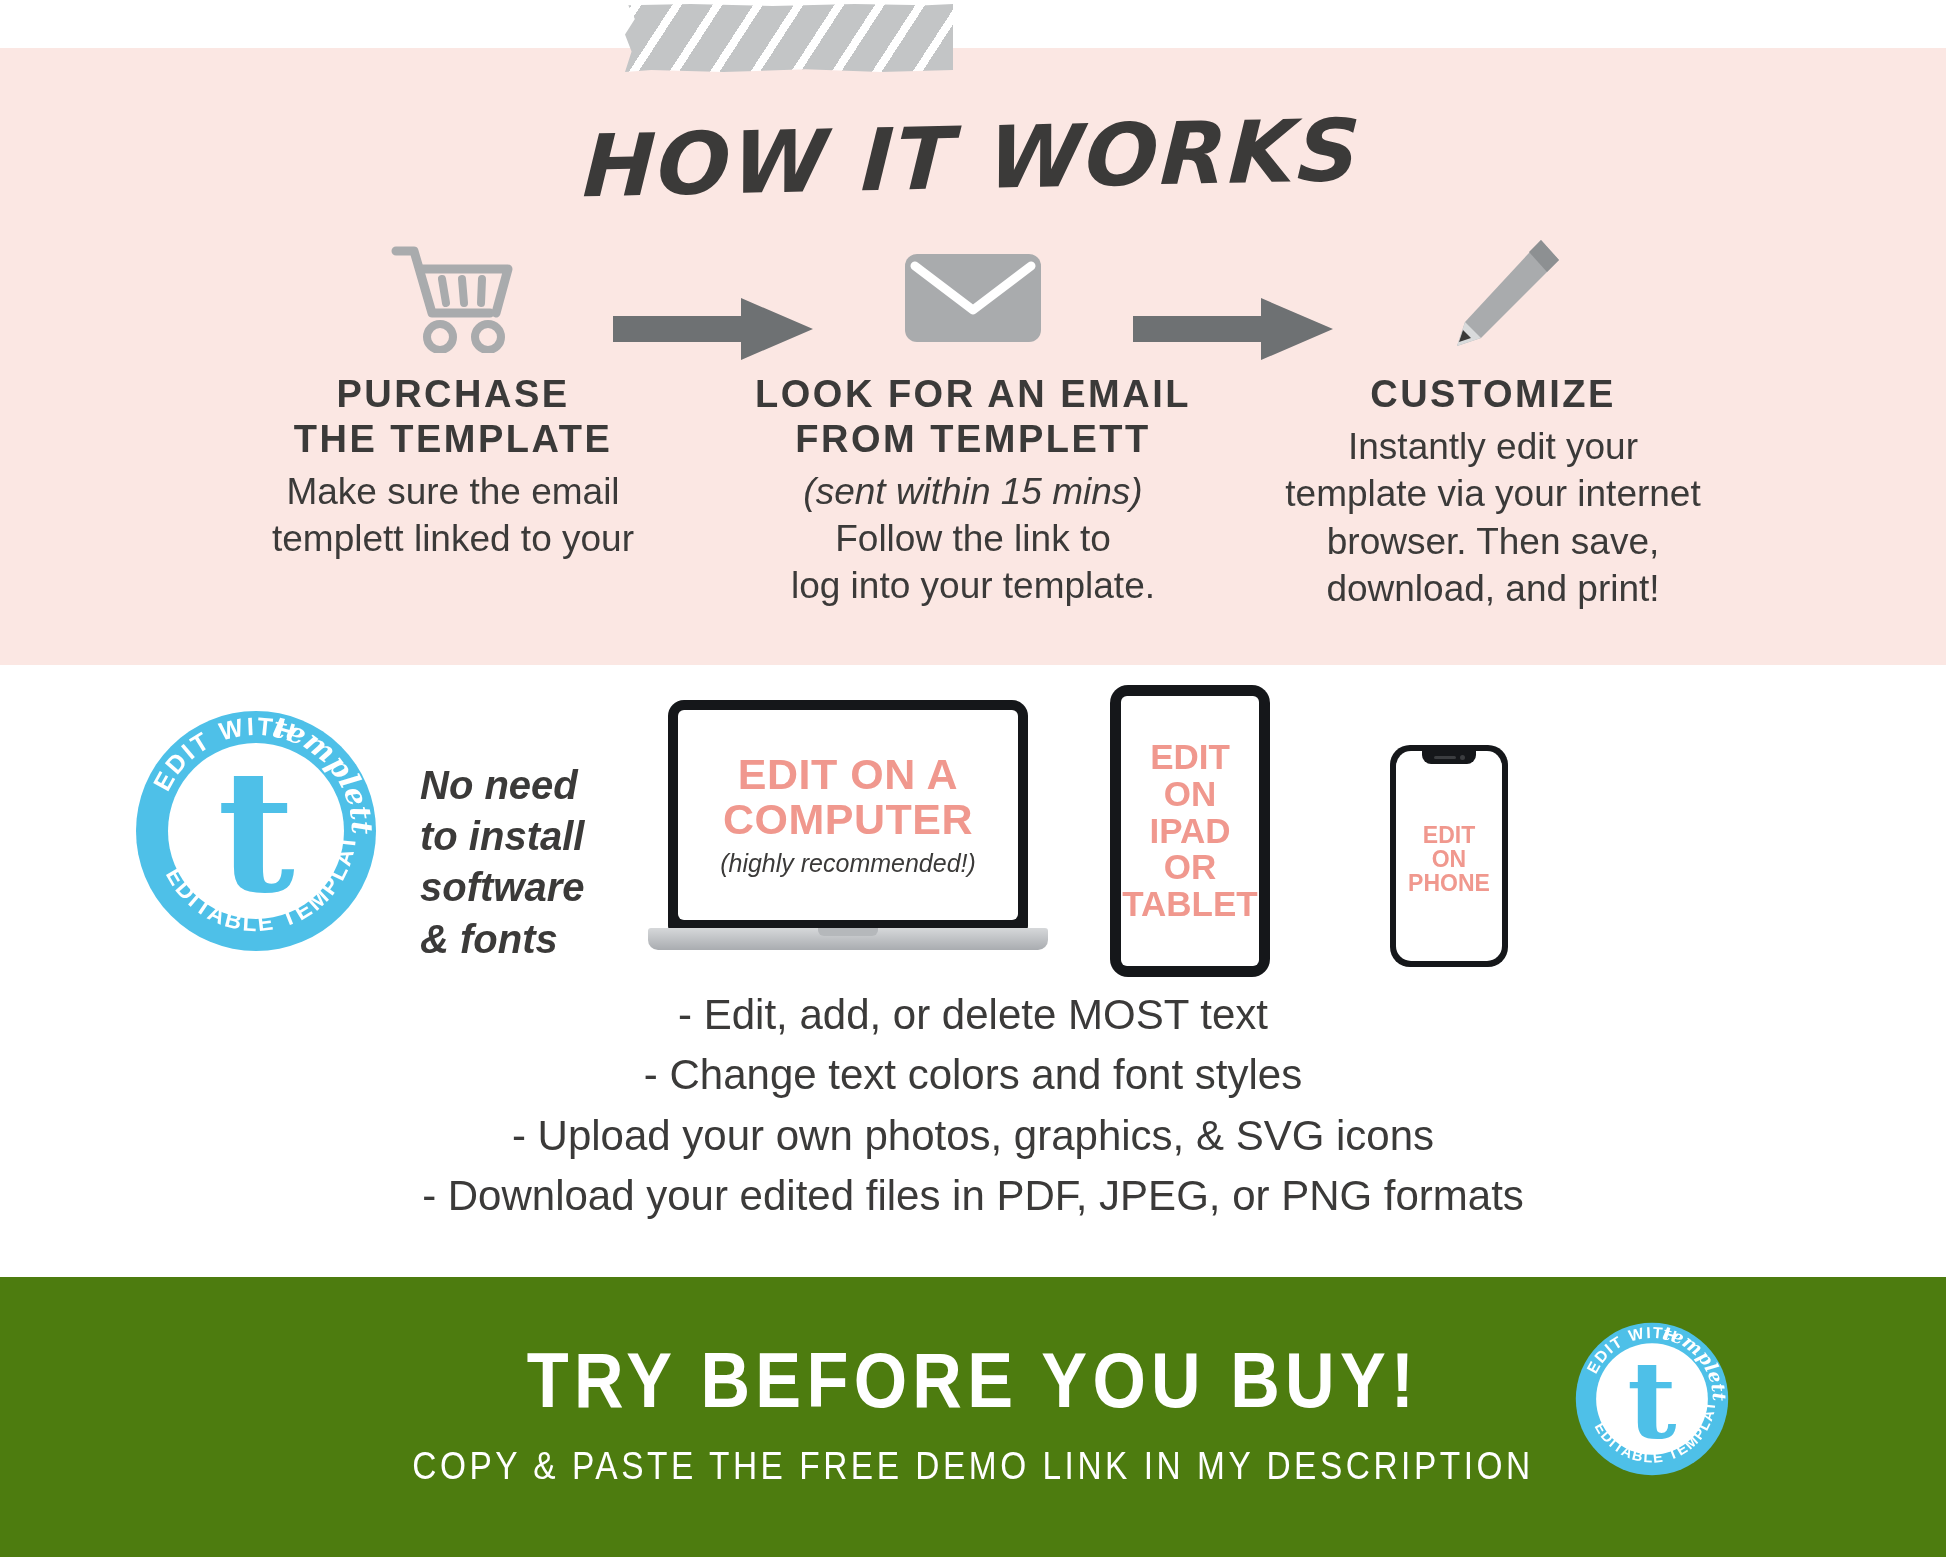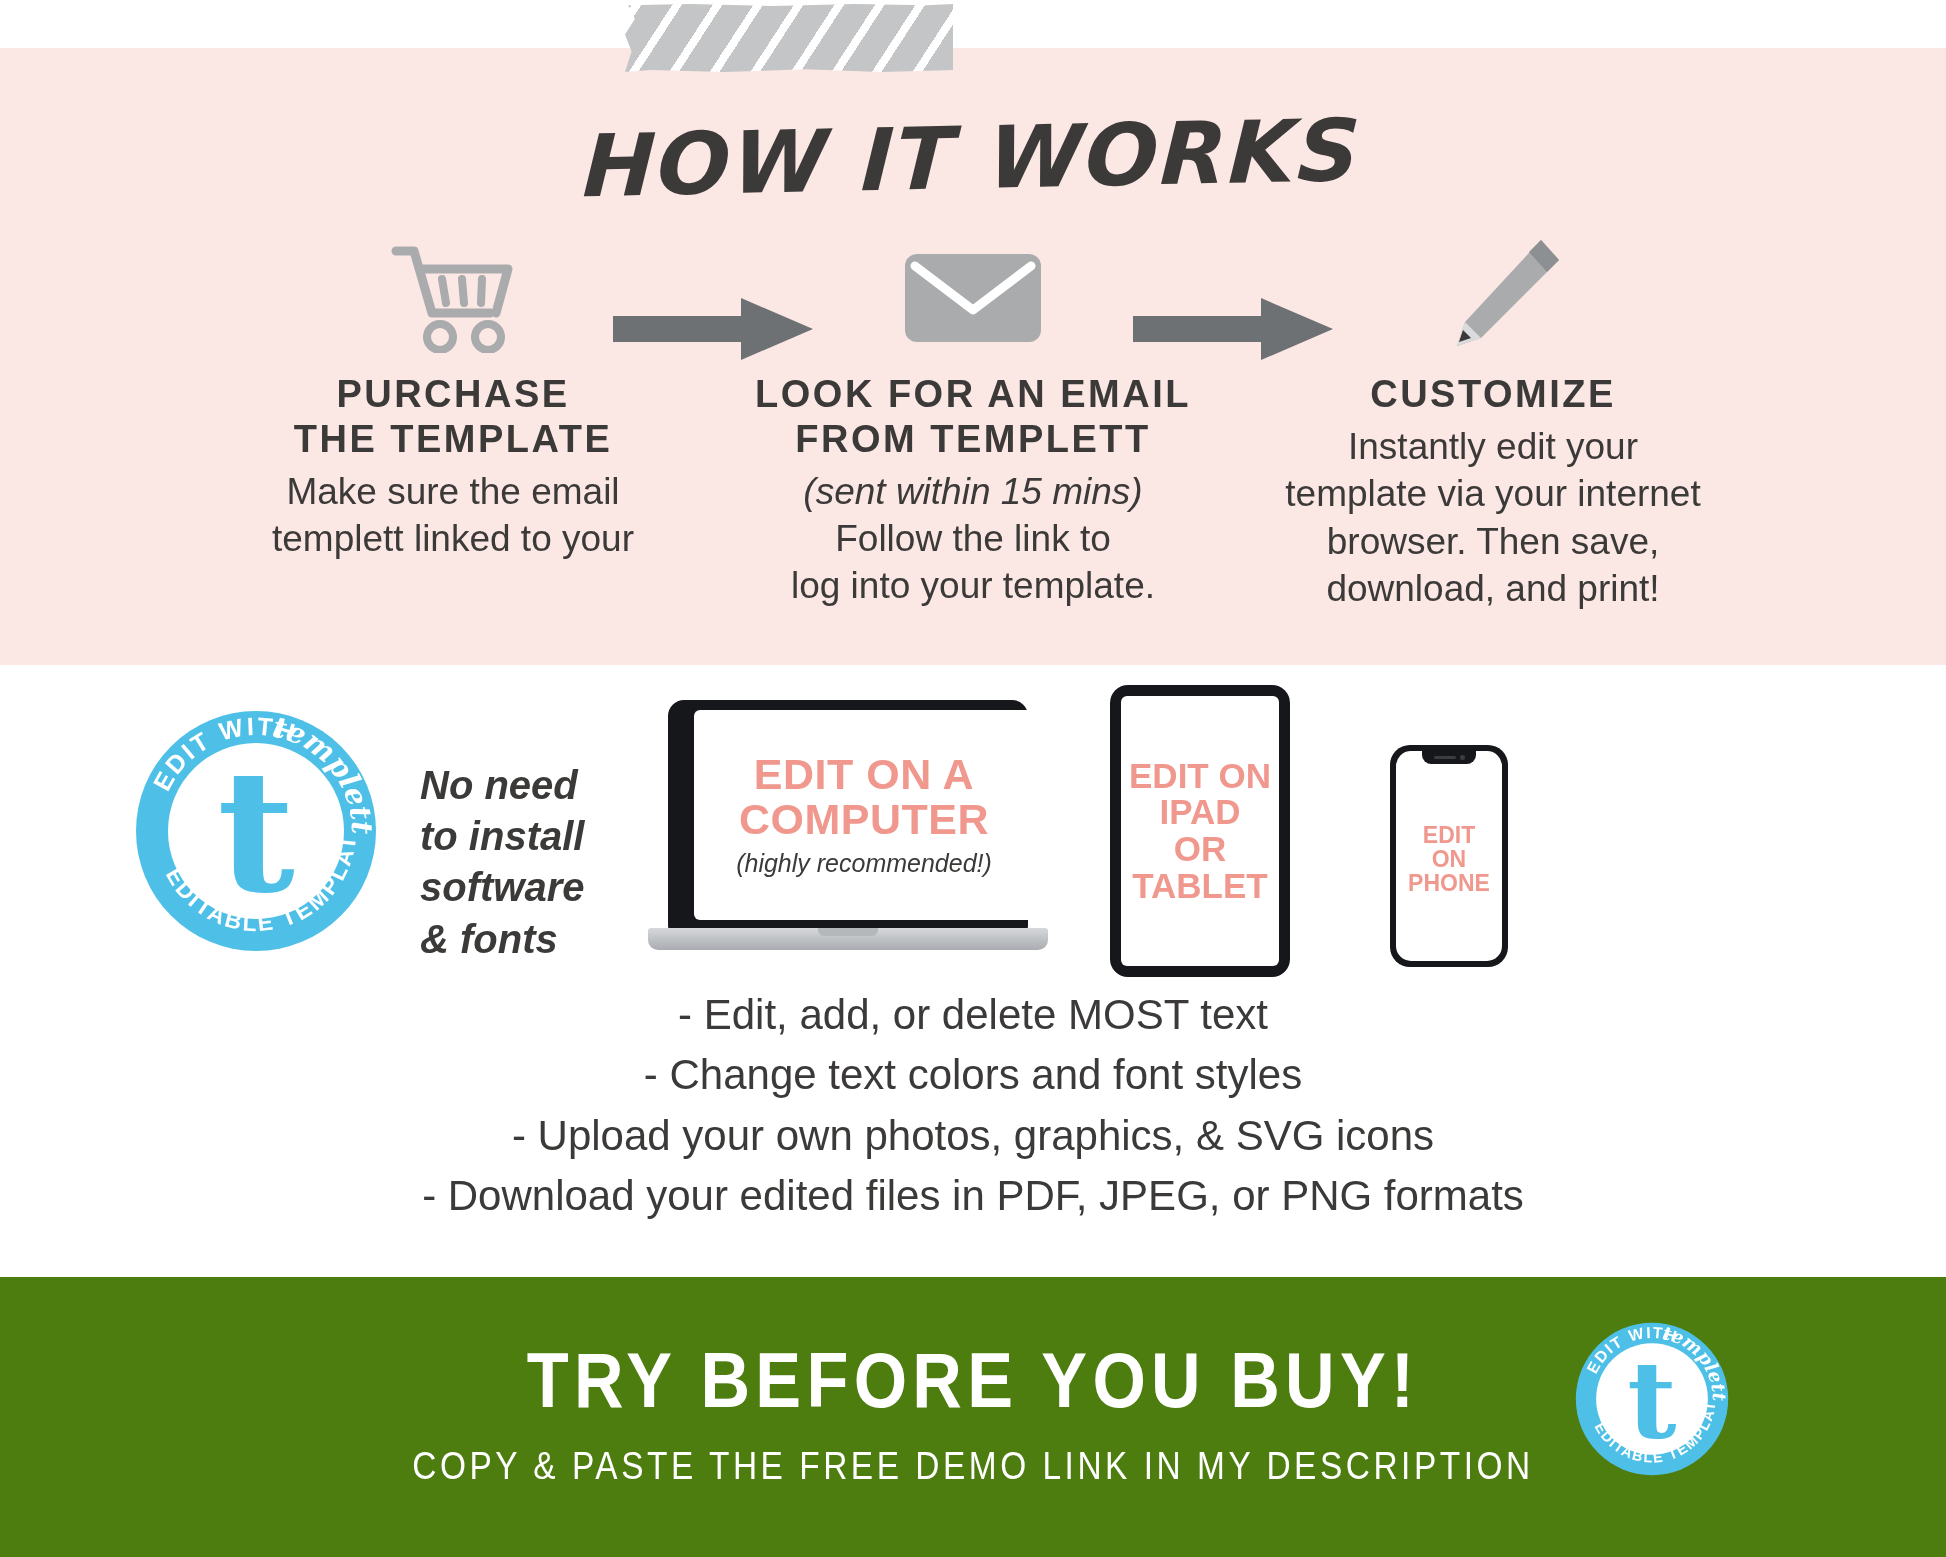--- a/index.html
+++ b/index.html
@@ -82,37 +82,37 @@
 
   
   .laptop{position:absolute;left:648px;top:35px;width:400px;height:270px;}
   .laptop-lid{
     position:absolute;left:20px;top:0;width:360px;height:230px;
     background:#15171a;border-radius:16px 16px 4px 4px;
     padding:10px;box-sizing:border-box;
   }
   .laptop-screen{
     width:100%;height:100%;background:#fff;border-radius:6px;
-    display:flex;flex-direction:column;align-items:center;justify-content:center;margin-left:16px;
+    display:flex;flex-direction:column;align-items:center;justify-content:center;
   }
   .laptop-base{
     position:absolute;left:0;top:228px;width:400px;height:22px;
     background:linear-gradient(#d6d8da,#a9acb0);
     border-radius:3px 3px 10px 10px;
   }
   .laptop-notch{
     position:absolute;left:170px;top:228px;width:60px;height:8px;
     background:#b5b8bb;border-radius:0 0 6px 6px;
   }
   .scr-big{font-size:43px;font-weight:bold;color:#f0988e;line-height:1.04;letter-spacing:.5px;text-align:center;}
   .scr-sub{font-size:25px;font-style:italic;color:#3b3a39;margin-top:8px;}
 
   
   .tablet{
-    position:absolute;left:1110px;top:20px;width:180px;height:292px;
+    position:absolute;left:1110px;top:20px;width:160px;height:292px;
     background:#15171a;border-radius:18px;padding:11px;box-sizing:border-box;
   }
   .tablet-screen{
     width:100%;height:100%;background:#fff;border-radius:6px;
     display:flex;align-items:center;justify-content:center;
   }
   .tab-txt{font-size:35px;font-weight:bold;color:#f0988e;line-height:1.05;text-align:center;}
 
   
   .phone{

